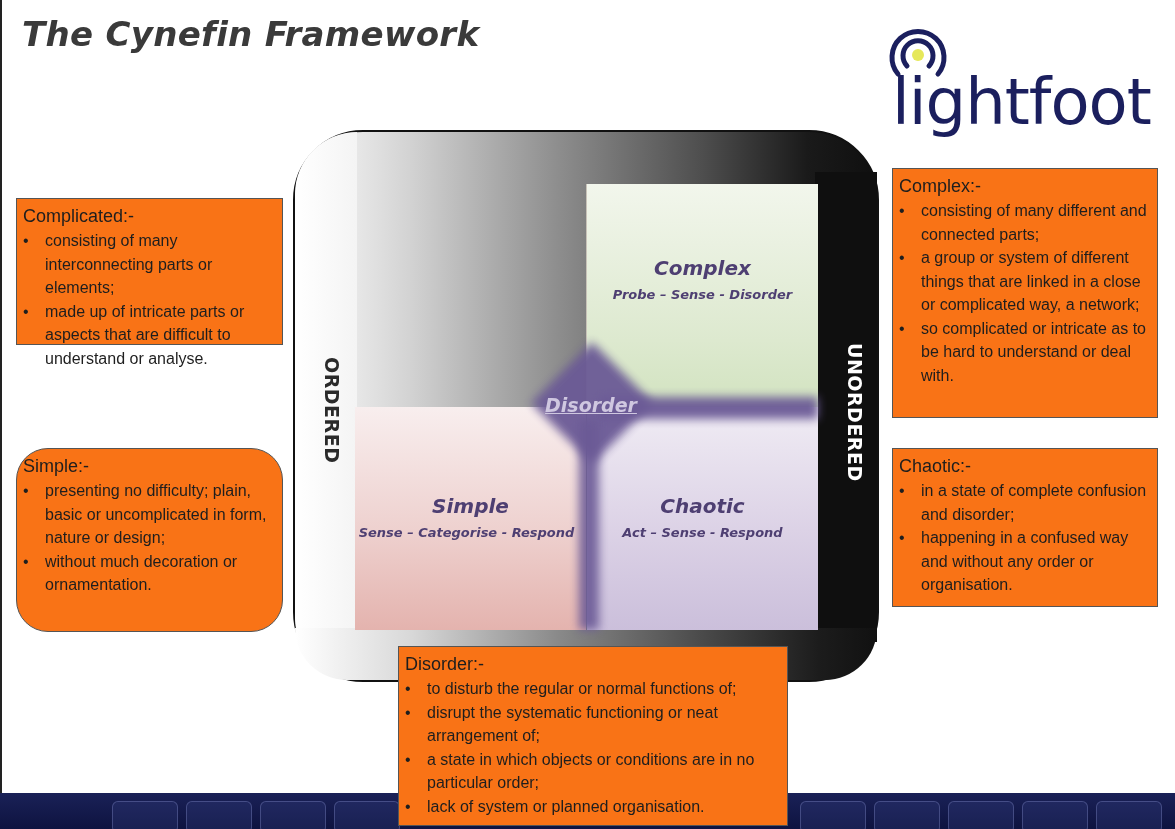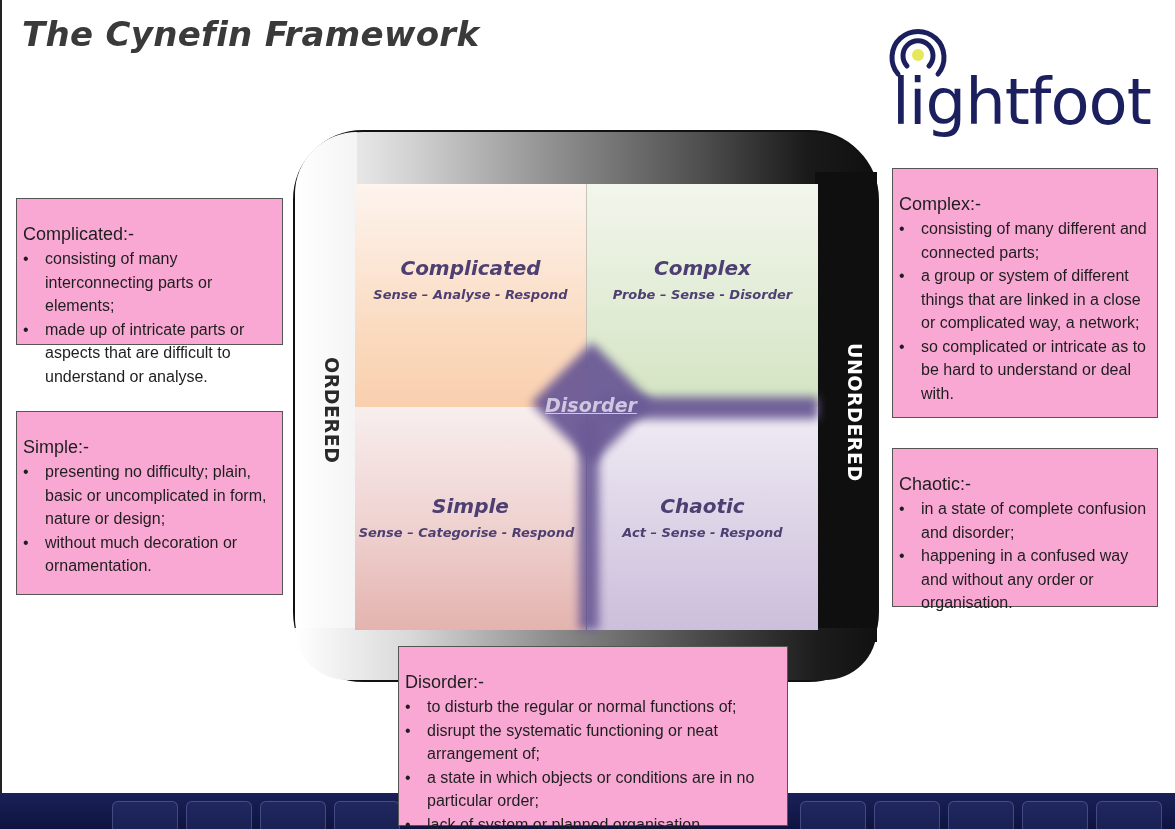--- a/index.html
+++ b/index.html
@@ -104,31 +104,31 @@
     background:#6b5a96; filter:blur(5px); opacity:0.9;
   }
   .disorder-label {
     position:absolute; left:540px; top:394px; width:102px; text-align:center;
     font-family:"DejaVu Sans", sans-serif; font-style:italic; font-weight:bold;
     font-size:19px; color:#cfc7e0;text-decoration:underline;
   }
 
   
   .def-box {
-    position:absolute; background:#f9a8d4; border:1.5px solid #555;
-    box-sizing:border-box; padding:24px 8px 4px 6px;
+    position:absolute; background:#f97316; border:1.5px solid #555;
+    box-sizing:border-box; padding:6px 8px 4px 6px;
     font-family:"Liberation Sans", sans-serif; color:#1e1e1e;
   }
   .def-title { font-size:18px; line-height:22px; margin-bottom:2px; }
   .def-list { list-style:none; margin:0; padding:0; }
   .def-list li { position:relative; padding-left:22px; font-size:16px; line-height:23.5px; }
   .def-list li::before { content:"•"; position:absolute; left:0; top:0; }
 
   .box-complicated { left:16px; top:198px; width:267px; height:147px; }
-  .box-simple { left:16px; top:411px; width:267px; height:184px; }
+  .box-simple { left:16px; top:448px; width:267px; height:184px;border-radius:32px; }
   .box-complex { left:892px; top:168px; width:266px; height:250px; }
   .box-chaotic { left:892px; top:448px; width:266px; height:159px; }
   .box-disorder { left:398px; top:646px; width:390px; height:180px; }
 </style>
 </head>
 <body>
 
 <div class="page-frame"></div>
 
 <div class="title">The Cynefin Framework</div>
@@ -144,24 +144,20 @@
 
 <div class="frame">
   <div class="frame-inner-left"></div>
   <div class="frame-inner-right"></div>
   <div class="frame-bottom"></div>
 </div>
 <div class="side-label-left">ORDERED</div>
 <div class="side-label-right">UNORDERED</div>
 
 <div class="grid">
-  <div class="quad q-complicated">
-    <div class="quad-title" style="top:72px">Complicated</div>
-    <div class="quad-sub" style="top:103px">Sense – Analyse - Respond</div>
-  </div>
   <div class="grid-divider"></div>
   <div class="quad q-complex">
     <div class="quad-title" style="top:72px">Complex</div>
     <div class="quad-sub" style="top:103px">Probe – Sense - Disorder</div>
   </div>
   <div class="quad q-simple">
     <div class="quad-title" style="top:87px">Simple</div>
     <div class="quad-sub" style="top:118px; left:-4px">Sense – Categorise - Respond</div>
   </div>
   <div class="quad q-chaotic">

